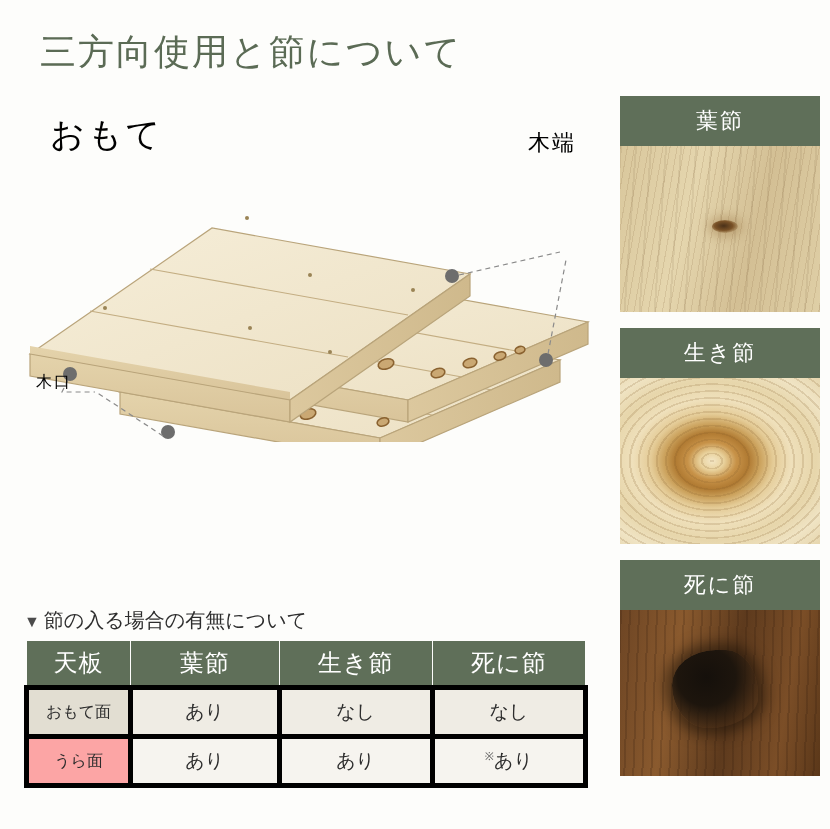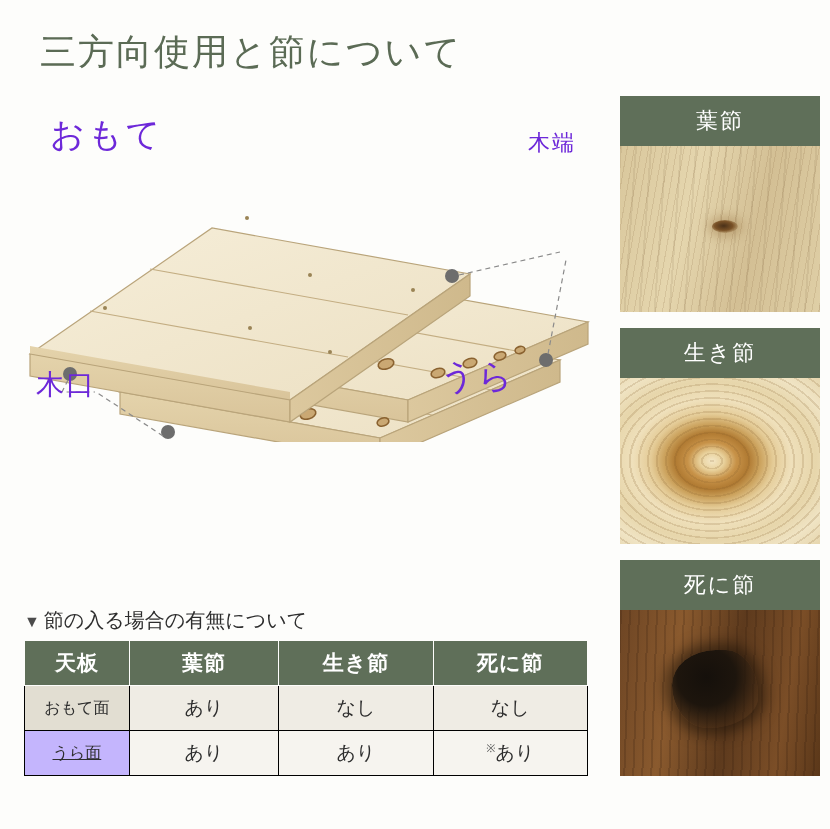--- a/index.html
+++ b/index.html
@@ -47,21 +47,21 @@
     position: absolute;
     left: 0;
     top: 0;
     width: 612px;
     height: 350px;
   }
   .diagram svg { display: block; }
   .lbl {
     position: absolute;
     font-family: "Liberation Serif", serif;
-    color: #6d28d9;
+    color: #000000;
   }
   .lbl-omote {
     left: 50px;
     top: 20px;
     font-size: 34px;
     letter-spacing: 3px;
   }
   .lbl-ura {
     left: 440px;
     top: 262px;
@@ -70,22 +70,22 @@
   }
   .lbl-kobashi {
     left: 528px;
     top: 36px;
     font-size: 22px;
     letter-spacing: 2px;
     text-align: center;
   }
   .lbl-koguchi {
     left: 36px;
-    top: 274px;
-    font-size: 28px;
+    top: 280px;
+    font-size: 16px;
     letter-spacing: 2px;
   }
   
   .body-text {
     position: absolute;
     left: 24px;
     top: 365px;
     width: 580px;
     font-size: 17.5px;
     line-height: 1.72;
@@ -109,40 +109,40 @@
     position: absolute;
     left: 24px;
     top: 548px;
     width: 564px;
     border-collapse: collapse;
     font-family: "Liberation Serif", serif;
   }
   table.knot-table th {
     background: #5f6f59;
     color: #fff;
-    font-weight: bold;
-    font-size: 21px;
+    font-weight: normal;
+    font-size: 24px;
     height: 42px;
     border: 1px solid #fdfdfb;
     letter-spacing: 1px;
   }
   table.knot-table td {
     height: 42px;
     text-align: center;
     font-size: 19px;
-    border: 1px solid #000000;
+    border: 5px solid #000000;
     background: #efece4;
     color: #2d2d2d;
   }
   table.knot-table td.rowhead {
     background: #e2ded2;
     font-size: 16px;
   }
   table.knot-table tr.alt td { background: #f6f4ef; }
-  table.knot-table tr.alt td.rowhead { background: #c4b5fd; text-decoration: underline; }
+  table.knot-table tr.alt td.rowhead { background: #fca5a5; }
   .sup {
     font-size: 11px;
     vertical-align: super;
     color: #555;
   }
   
   .right-col {
     position: absolute;
     left: 620px;
     top: 96px;
@@ -324,21 +324,20 @@
           <path d="M548,262 L566,168" stroke="#8a8a8a" stroke-width="1.2" stroke-dasharray="5 4" fill="none"></path>
 
           <circle cx="70" cy="282" r="7" fill="#6d6d6d"></circle>
           <circle cx="168" cy="340" r="7" fill="#6d6d6d"></circle>
           <path d="M68,288 L62,300 L95,300" stroke="#8a8a8a" stroke-width="1.2" stroke-dasharray="5 4" fill="none"></path>
           <path d="M163,344 L96,300" stroke="#8a8a8a" stroke-width="1.2" stroke-dasharray="5 4" fill="none"></path>
         </g>
       </svg>
 
       <div class="lbl lbl-omote">おもて</div>
-      <div class="lbl lbl-ura">うら</div>
       <div class="lbl lbl-kobashi">木端</div>
       <div class="lbl lbl-koguchi">木口</div>
     </div>
 
 
     <div class="table-head">
       <span class="tri">▼</span><span>節の入る場合の有無について</span>
     </div>
 
     <table class="knot-table">

